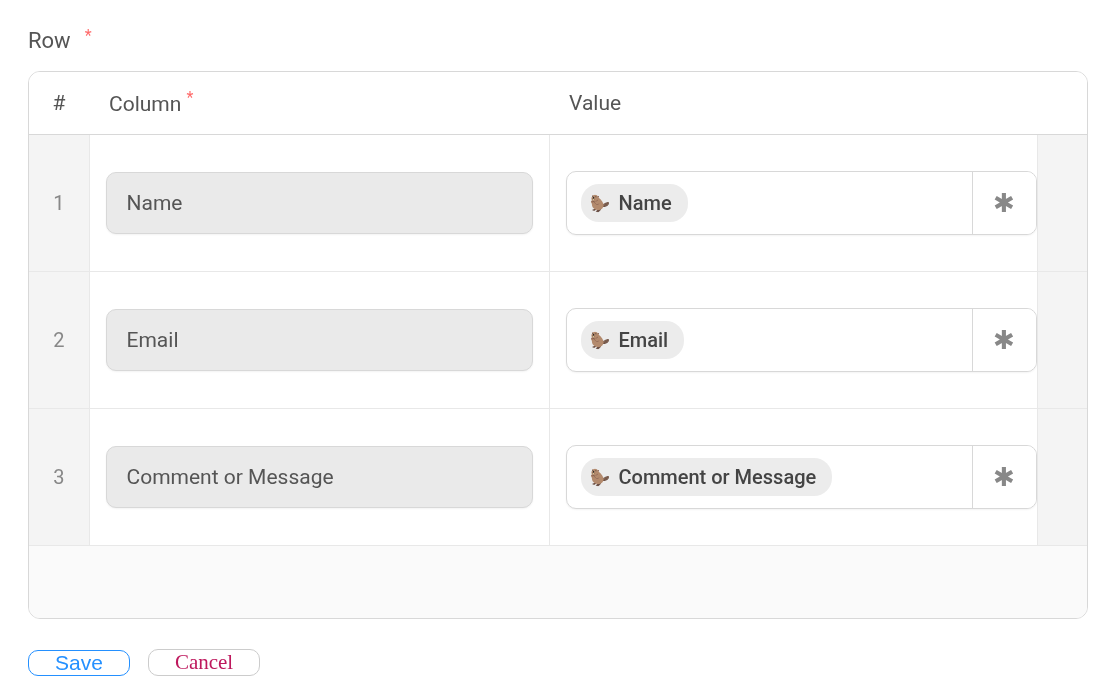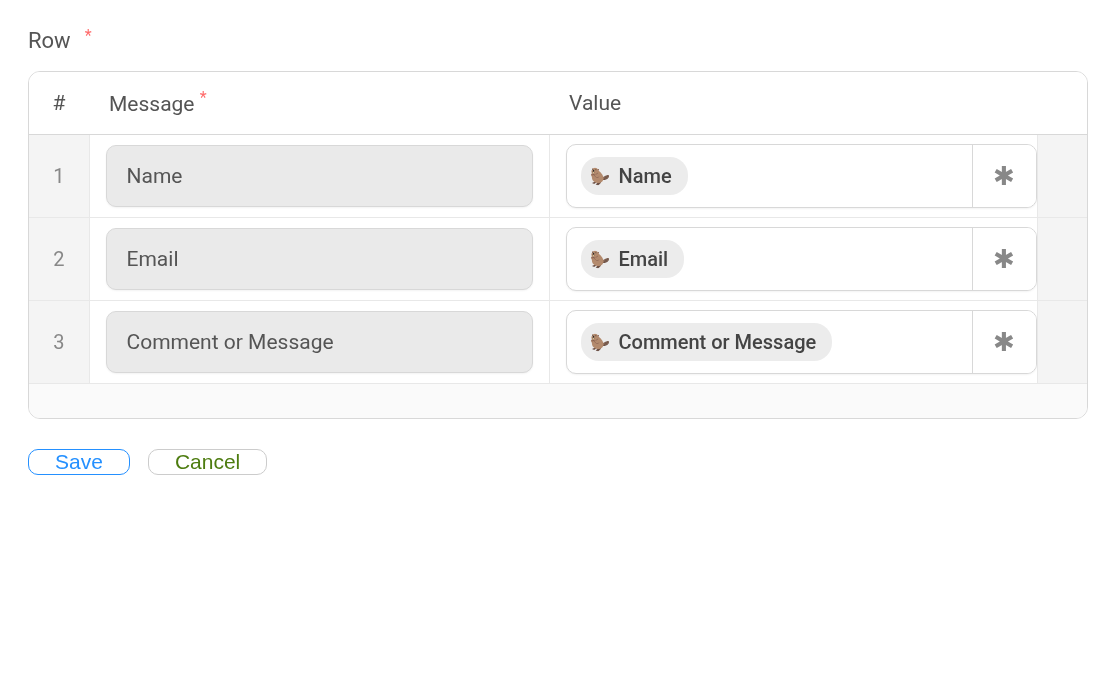--- a/index.html
+++ b/index.html
@@ -65,21 +65,21 @@
     th.end-col {
       width: 50px;
     }
     tbody tr {
       border-bottom: 1px solid #e8e8e8;
     }
     tbody tr:last-child {
       border-bottom: none;
     }
     td {
-      padding: 9px 16px;
+      padding: 36px 16px;
       vertical-align: middle;
     }
     td.num-cell {
       background: #f4f4f4;
       text-align: center;
       color: #888;
       font-size: 20px;
       width: 60px;
       padding: 20px 10px;
       border-right: 1px solid #e8e8e8;
@@ -173,21 +173,22 @@
       cursor: pointer;
       border: 1px solid #ccc;
     }
     .btn-save {
       border: 1.5px solid #2490ff;
       color: #2490ff;
       font-weight: 500;
     }
     .btn-cancel {
       border: 1px solid #ccc;
-      color: #4d7c0f;
+      color: #be185d;
+      font-family: Liberation Serif, serif;
     }
     .btn-get-columns {
       margin-left: auto;
       border: 1.5px solid #ffb3ab;
       color: #fd6f61;
       font-weight: 500;
       padding: 12px 30px;
     }
   </style>
 </head>
@@ -199,21 +200,21 @@
 </div>
 
 <div class="table-container">
   <table>
     <thead>
       <tr>
         <th class="num-col">
           <span>#</span>
         </th>
         <th class="column-col">
-          <span>Message</span>
+          <span>Column</span>
           <span class="asterisk">*</span>
         </th>
         <th class="value-col">
           <span>Value</span>
         </th>
         <th class="action-col"></th>
         <th class="end-col"></th>
       </tr>
     </thead>
     <tbody>

